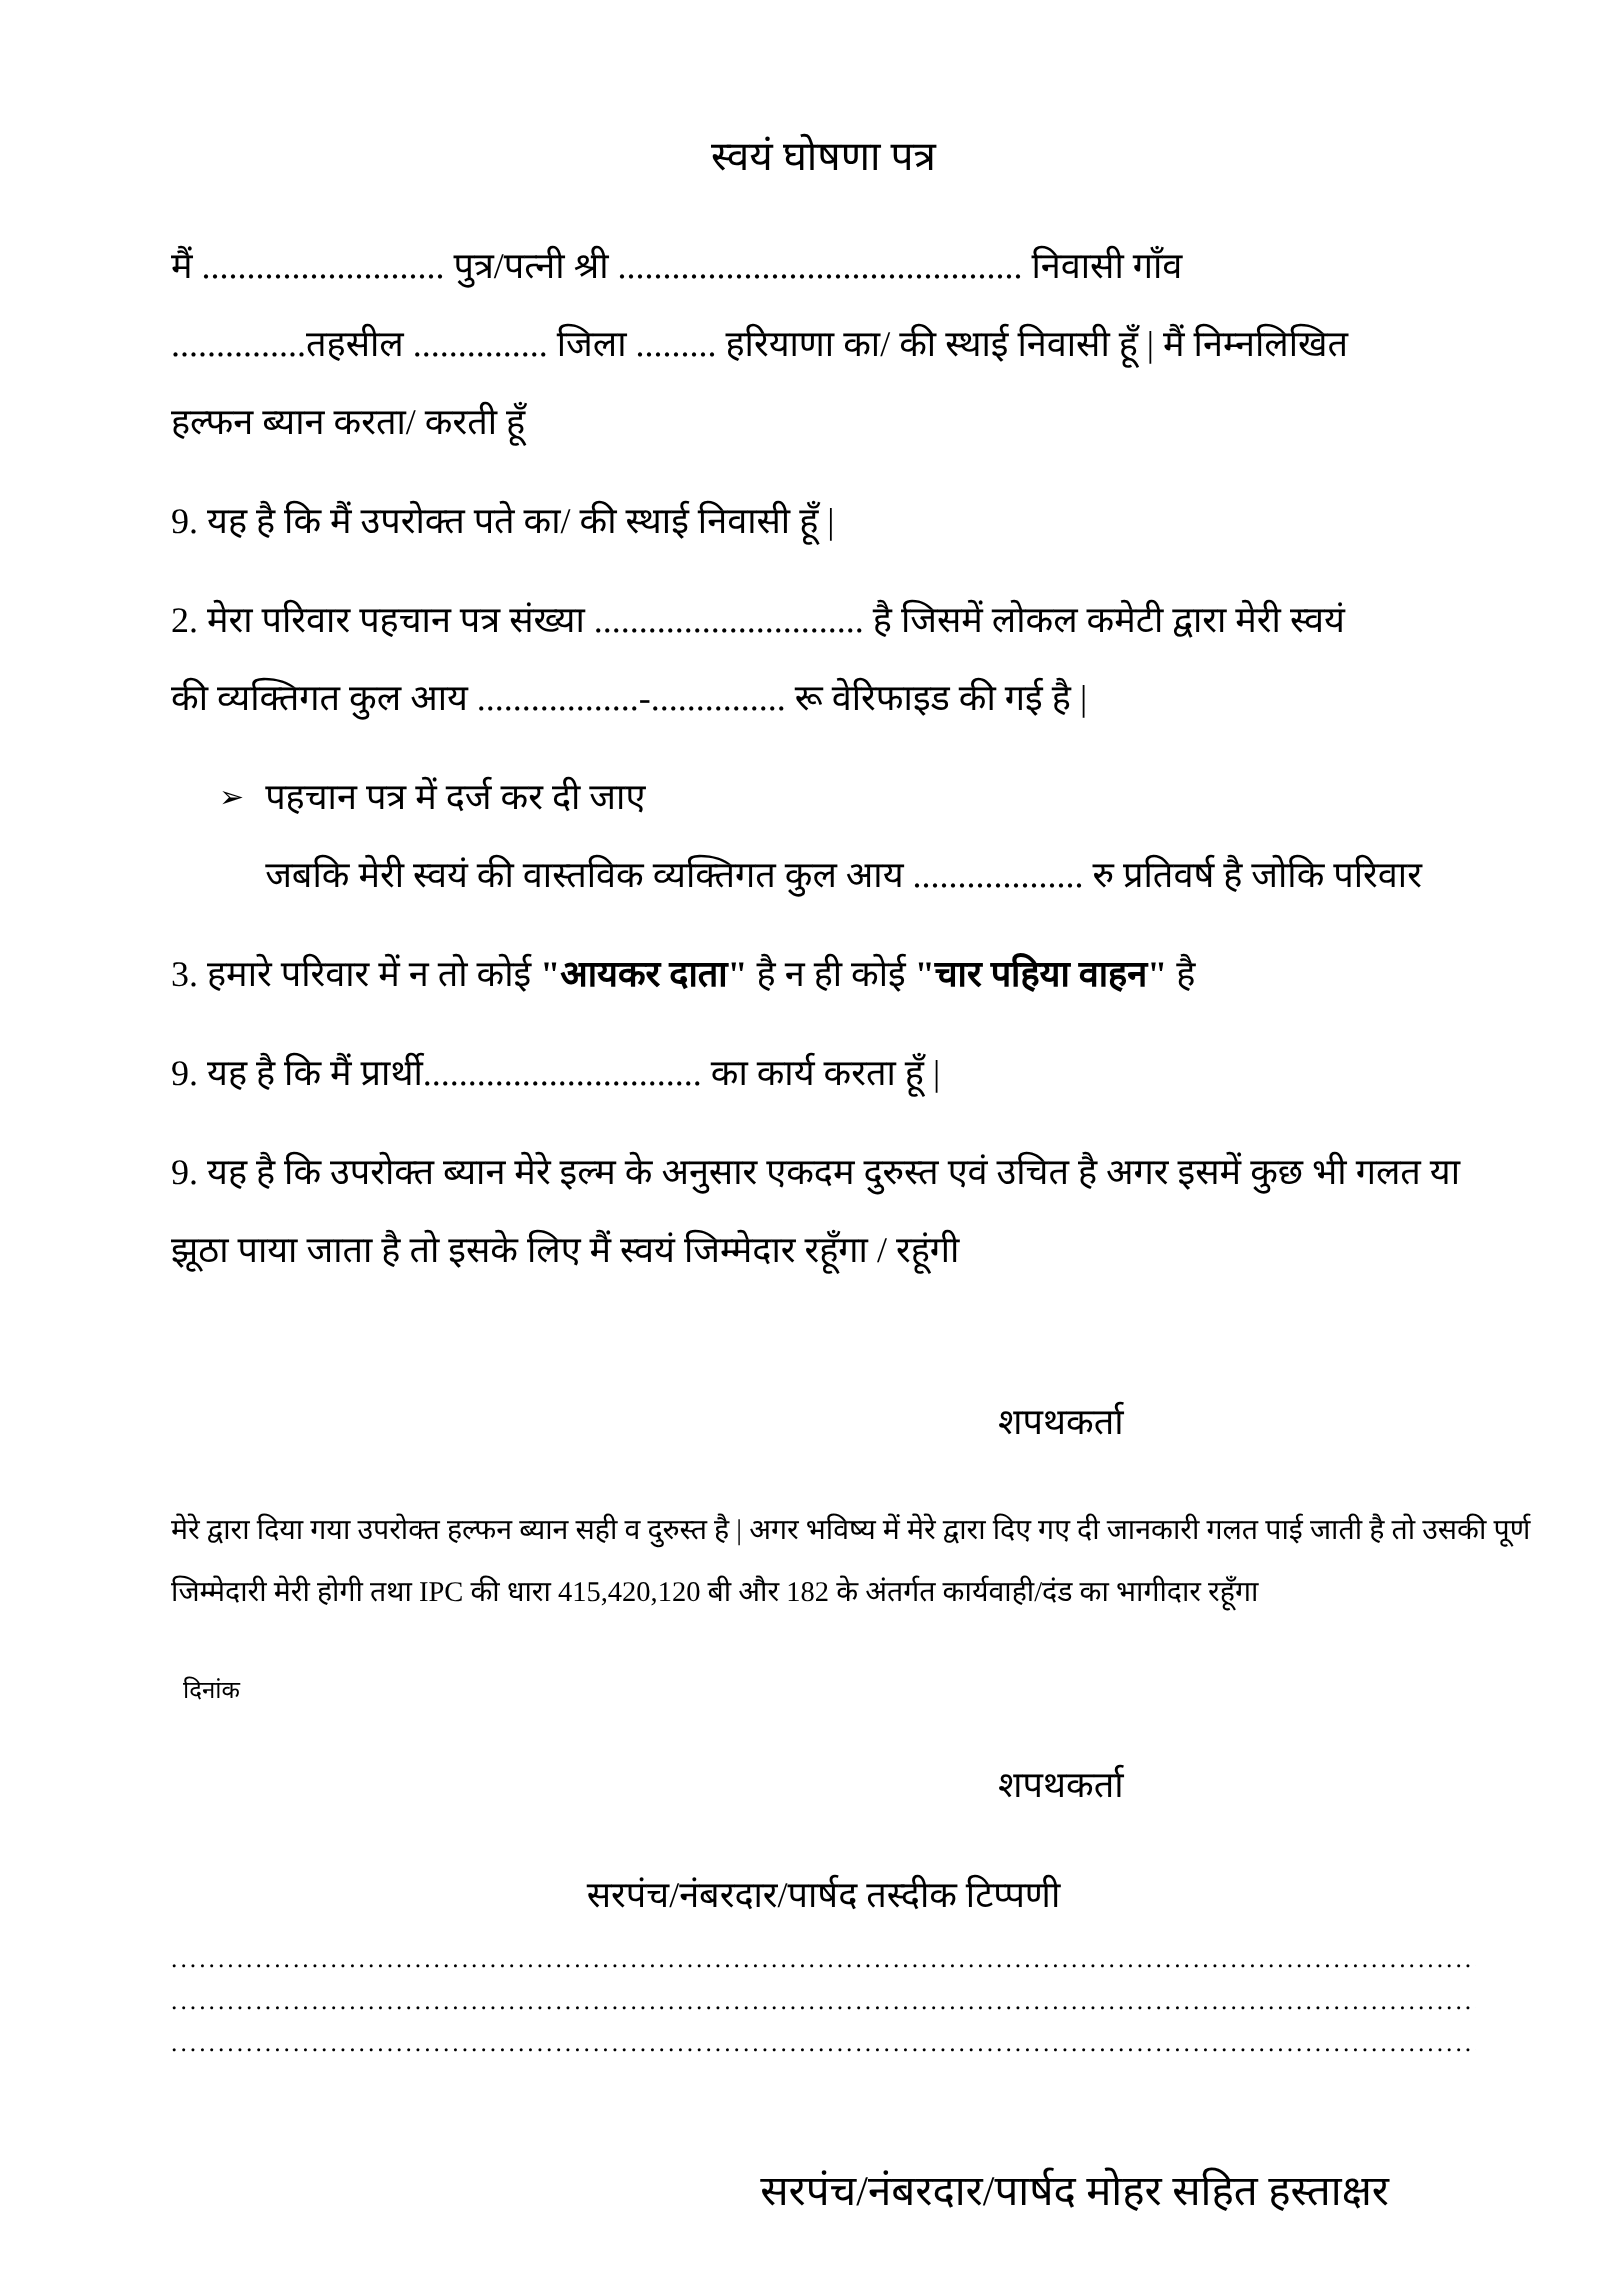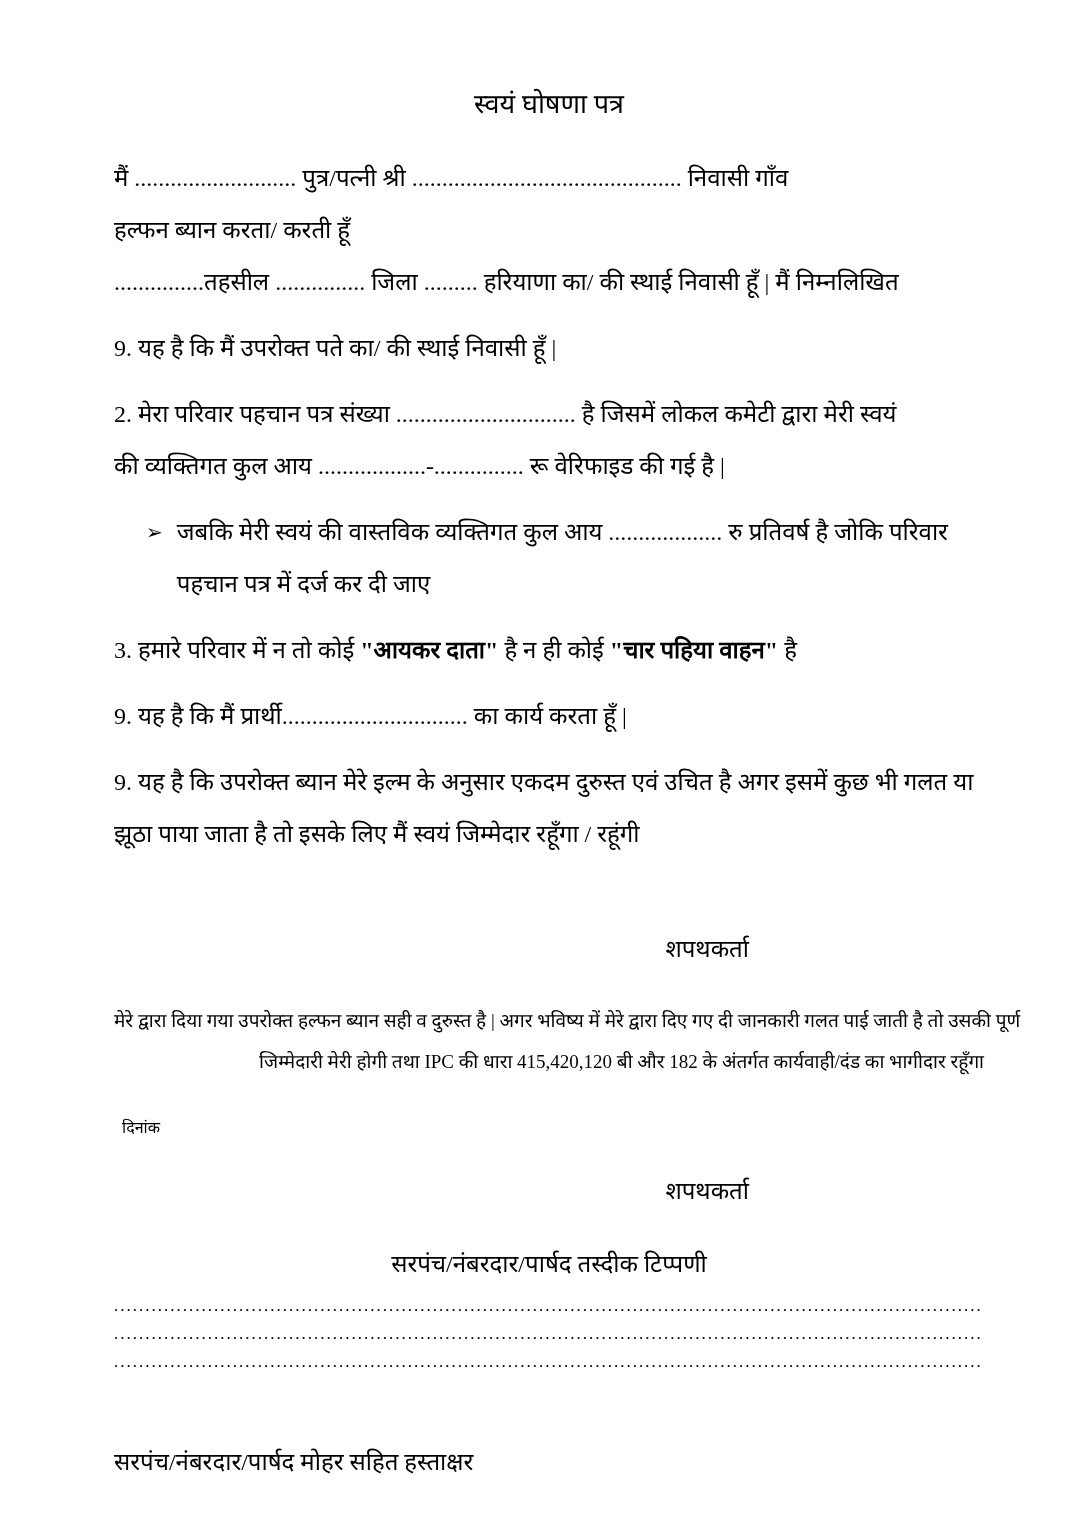--- a/index.html
+++ b/index.html
@@ -46,21 +46,20 @@
     text-align: right;
     padding-right: 235px;
     margin-top: 68px;
     white-space: nowrap;
   }
   .note { margin-top: 30px; }
   .note .small-line {
     font-size: 19px;
     line-height: 41px;
     white-space: nowrap;
-    text-align: right;
   }
   .date-label {
     font-size: 16px;
     line-height: 44px;
     margin-top: 24px;
     margin-left: 8px;
   }
   .deponent-2 {
     font-size: 24px;
     line-height: 42px;
@@ -78,54 +77,55 @@
   .dotted-area { margin-top: 6px; }
   .dotted-line {
     font-size: 17px;
     line-height: 28px;
     letter-spacing: 2px;
     white-space: nowrap;
     overflow: hidden;
     width: 100%;
   }
   .signature-label {
-    font-size: 24px;
+    font-size: 28px;
     line-height: 44px;
+    text-align: right;
     padding-right: 58px;
     margin-top: 64px;
     white-space: nowrap;
   }
 </style>
 </head>
 <body>
 
 <div class="page">
 
   <h1 class="title">स्वयं घोषणा पत्र</h1>
 
   <div class="para">
     <div class="line">मैं  ...........................  पुत्र/पत्नी श्री ............................................. निवासी गाँव</div>
+    <div class="line">...............तहसील  ............... जिला ......... हरियाणा का/ की स्थाई निवासी हूँ | मैं निम्नलिखित</div>
     <div class="line">हल्फन ब्यान करता/ करती हूँ</div>
-    <div class="line">...............तहसील  ............... जिला ......... हरियाणा का/ की स्थाई निवासी हूँ | मैं निम्नलिखित</div>
   </div>
 
   <div class="para">
     <div class="line">9. यह है कि मैं उपरोक्त पते का/ की स्थाई निवासी हूँ |</div>
   </div>
 
   <div class="para">
     <div class="line">2. मेरा परिवार पहचान पत्र संख्या .............................. है जिसमें लोकल कमेटी द्वारा मेरी स्वयं</div>
     <div class="line">की व्यक्तिगत कुल आय ..................-............... रू वेरिफाइड की गई है |</div>
   </div>
 
   <div class="bullet-para">
     <span class="bullet-marker">➢</span>
     <div>
+      <div class="line">पहचान पत्र में दर्ज कर दी जाए</div>
       <div class="line">जबकि मेरी स्वयं की वास्तविक  व्यक्तिगत कुल आय ................... रु प्रतिवर्ष है जोकि परिवार</div>
-      <div class="line">पहचान पत्र में दर्ज कर दी जाए</div>
     </div>
   </div>
 
   <div class="para">
     <div class="line"><span>3. हमारे परिवार में न तो कोई </span><span class="bold-seg">"आयकर दाता"</span><span> है न ही कोई </span><span class="bold-seg">"चार पहिया वाहन"</span><span> है</span></div>
   </div>
 
   <div class="para">
     <div class="line">9. यह है कि मैं प्रार्थी............................... का कार्य करता हूँ |</div>
   </div>

